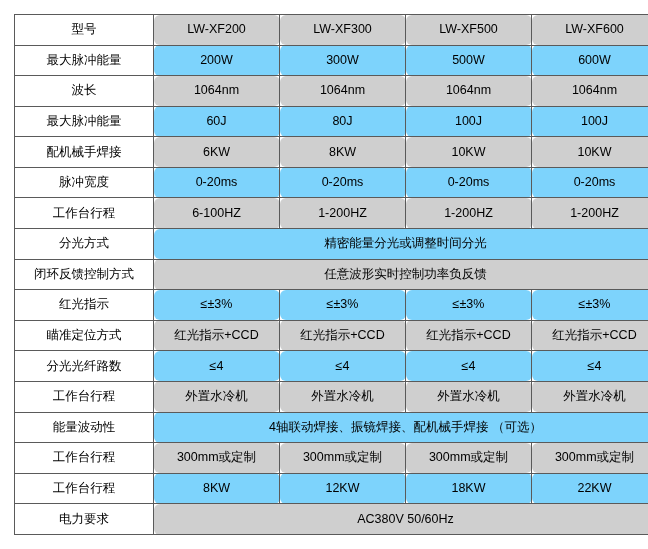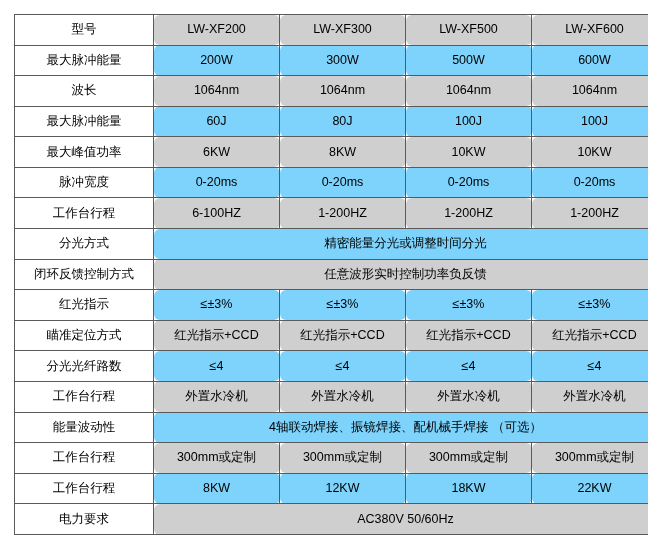--- a/index.html
+++ b/index.html
@@ -86,21 +86,21 @@
           <td class="val">1064nm</td>
         </tr>
         <tr class="plain">
           <td class="label">最大脉冲能量</td>
           <td class="val">60J</td>
           <td class="val">80J</td>
           <td class="val">100J</td>
           <td class="val">100J</td>
         </tr>
         <tr class="shade">
-          <td class="label">最大峰值功率</td>
+          <td class="label">配机械手焊接</td>
           <td class="val">6KW</td>
           <td class="val">8KW</td>
           <td class="val">10KW</td>
           <td class="val">10KW</td>
         </tr>
         <tr class="plain">
           <td class="label">脉冲宽度</td>
           <td class="val">0-20ms</td>
           <td class="val">0-20ms</td>
           <td class="val">0-20ms</td>

